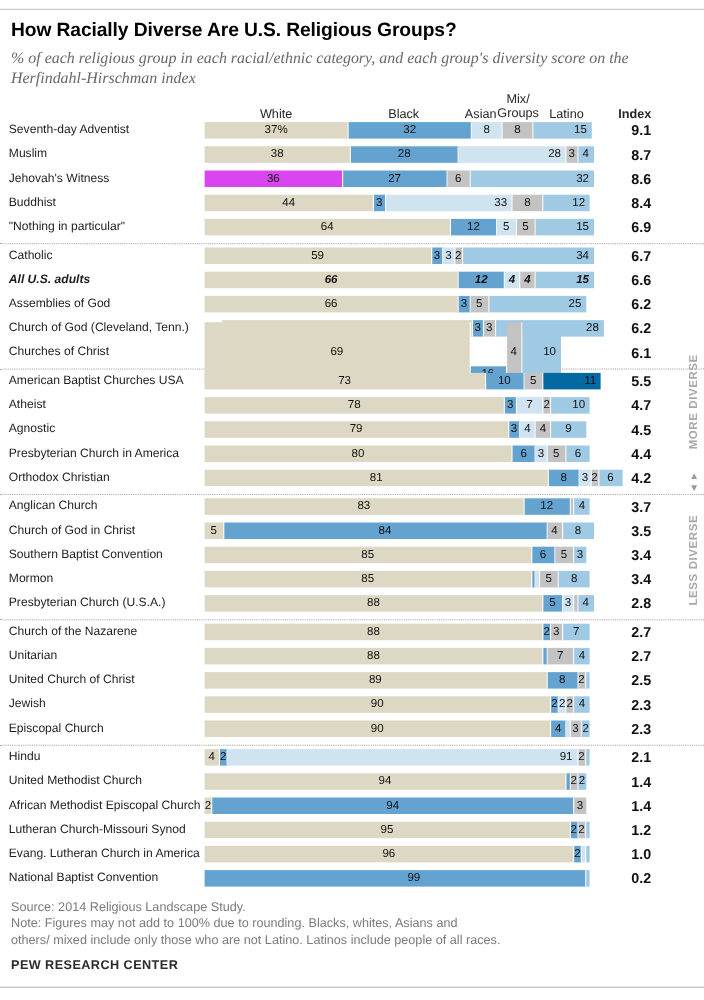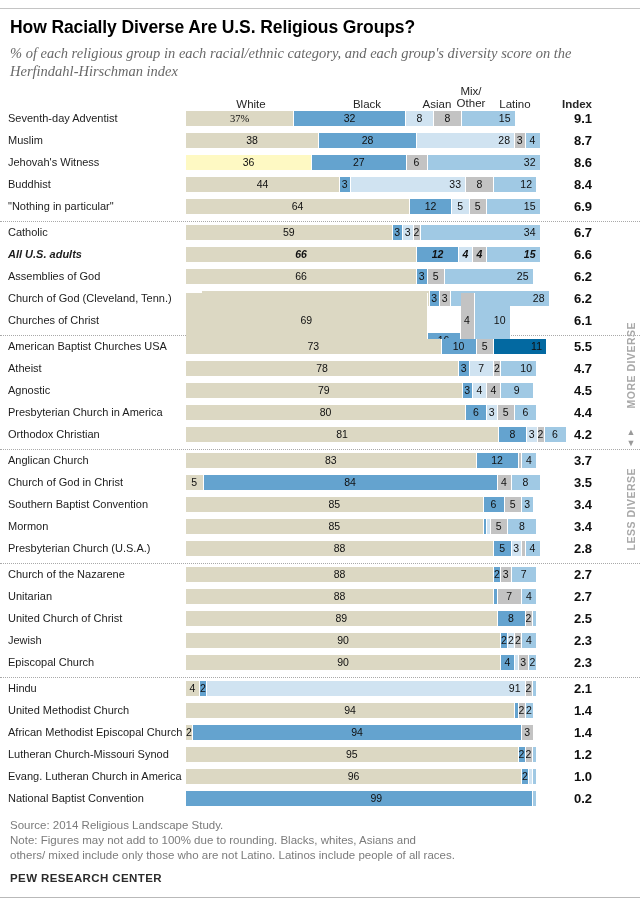--- a/index.html
+++ b/index.html
@@ -41,30 +41,30 @@
 <div class="page">
   <div class="rule rule-top"></div>
 
   <h1 class="title">How Racially Diverse Are U.S. Religious Groups?</h1>
   <p class="subtitle">% of each religious group in each racial/ethnic category, and each group's diversity score on the Herfindahl-Hirschman index</p>
 
   <div class="col-headers">
     <span class="hdr" style="left:243px">White</span>
     <span class="hdr" style="left:359px">Black</span>
     <span class="hdr" style="left:429px">Asian</span>
-    <span class="hdr hdr-mix" style="left:463px"><span>Mix/</span><br><span>Other</span></span>
+    <span class="hdr hdr-mix" style="left:463px"><span>Mix/</span><br><span>Groups</span></span>
     <span class="hdr" style="left:507px">Latino</span>
     <span class="hdr hdr-index" style="left:569px">Index</span>
   </div>
 
   <div class="rows">
       <div class="row">
         <div class="rlabel">Seventh-day Adventist</div>
         <div class="bar">
-          <div class="seg" style="width: 108px; background: rgb(220, 216, 195); font-family: Liberation Serif, serif;">
+          <div class="seg" style="width: 131px; background: rgb(220, 216, 195);">
             <span class="seglabel">37%</span>
           </div>
           <div class="seg" style="width: 112px; background: rgb(100, 163, 207);">
             <span class="seglabel">32</span>
           </div>
           <div class="seg" style="width: 28px; background: rgb(208, 227, 241);">
             <span class="seglabel">8</span>
           </div>
           <div class="seg" style="width: 28px; background: rgb(195, 195, 195);">
             <span class="seglabel">8</span>
@@ -92,21 +92,21 @@
           </div>
           <div class="seg" style="width: 14px; background: rgb(160, 201, 228);">
             <span class="seglabel">4</span>
           </div>
         </div>
         <div class="ridx">8.7</div>
       </div>
       <div class="row">
         <div class="rlabel">Jehovah's Witness</div>
         <div class="bar">
-          <div class="seg" style="width: 126px; background: #fef9c3;">
+          <div class="seg" style="width: 126px; background: #d946ef;">
             <span class="seglabel">36</span>
           </div>
           <div class="seg" style="width: 94.5px; background: rgb(100, 163, 207);">
             <span class="seglabel">27</span>
           </div>
           <div class="seg" style="width: 21px; background: rgb(195, 195, 195);">
             <span class="seglabel">6</span>
           </div>
           <div class="seg right" style="width: 112px; background: rgb(160, 201, 228);">
             <span class="seglabel">32</span>

